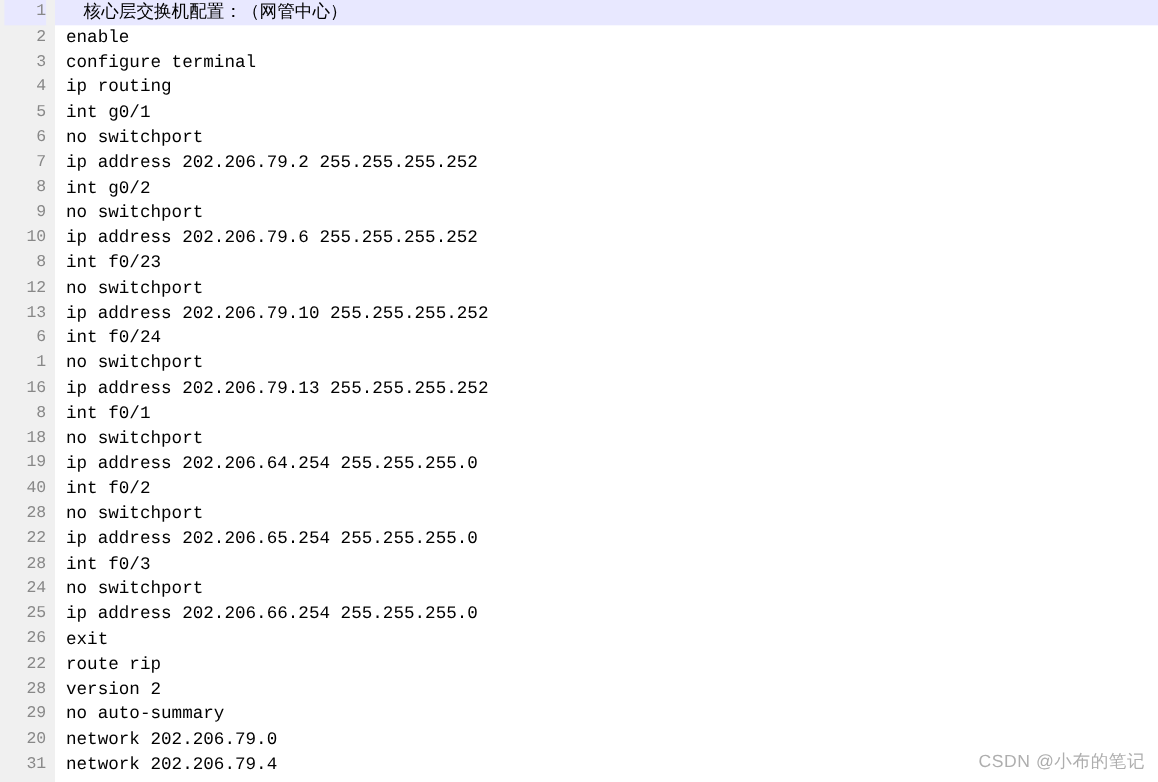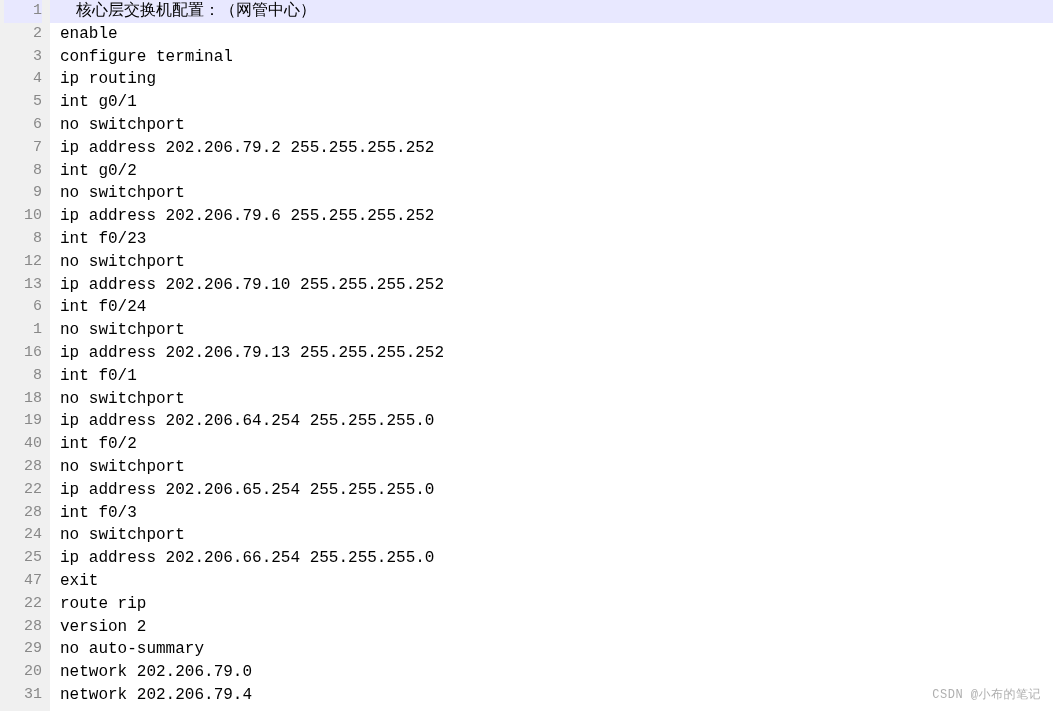--- a/index.html
+++ b/index.html
@@ -44,22 +44,22 @@
   .code .current-line {
     background: #e8e8ff;
     margin-left: -10px;
     padding-left: 26px;
   }
   .watermark {
     position: absolute;
     right: 12px;
     bottom: 8px;
     color: rgba(120,120,120,0.6);
-    font-family: Liberation Mono, monospace;
-    font-size: 12px;
+    font-family: Liberation Sans, sans-serif;
+    font-size: 16px;
     letter-spacing: 0.5px;
   }
 </style>
 </head>
 <body>
 
 <div class="editor">
   <div class="gutter" id="gutter">
       <div class="line current-line">1</div>
       <div class="line">2</div>
@@ -79,21 +79,21 @@
       <div class="line">16</div>
       <div class="line">8</div>
       <div class="line">18</div>
       <div class="line">19</div>
       <div class="line">40</div>
       <div class="line">28</div>
       <div class="line">22</div>
       <div class="line">28</div>
       <div class="line">24</div>
       <div class="line">25</div>
-      <div class="line">47</div>
+      <div class="line">26</div>
       <div class="line">22</div>
       <div class="line">28</div>
       <div class="line">29</div>
       <div class="line">20</div>
       <div class="line">31</div>
     </div>
   <div class="code" id="code"><div class="line current-line">核心层交换机配置：（网管中心）</div><div class="line">enable</div><div class="line">configure terminal</div><div class="line">ip routing</div><div class="line">int g0/1</div><div class="line">no switchport</div><div class="line">ip address 202.206.79.2 255.255.255.252</div><div class="line">int g0/2</div><div class="line">no switchport</div><div class="line">ip address 202.206.79.6 255.255.255.252</div><div class="line">int f0/23</div><div class="line">no switchport</div><div class="line">ip address 202.206.79.10 255.255.255.252</div><div class="line">int f0/24</div><div class="line">no switchport</div><div class="line">ip address 202.206.79.13 255.255.255.252</div><div class="line">int f0/1</div><div class="line">no switchport</div><div class="line">ip address 202.206.64.254 255.255.255.0</div><div class="line">int f0/2</div><div class="line">no switchport</div><div class="line">ip address 202.206.65.254 255.255.255.0</div><div class="line">int f0/3</div><div class="line">no switchport</div><div class="line">ip address 202.206.66.254 255.255.255.0</div><div class="line">exit</div><div class="line">route rip</div><div class="line">version 2</div><div class="line">no auto-summary</div><div class="line">network 202.206.79.0</div><div class="line">network 202.206.79.4</div></div>
 </div>
 
 <div class="watermark">CSDN @小布的笔记</div>

